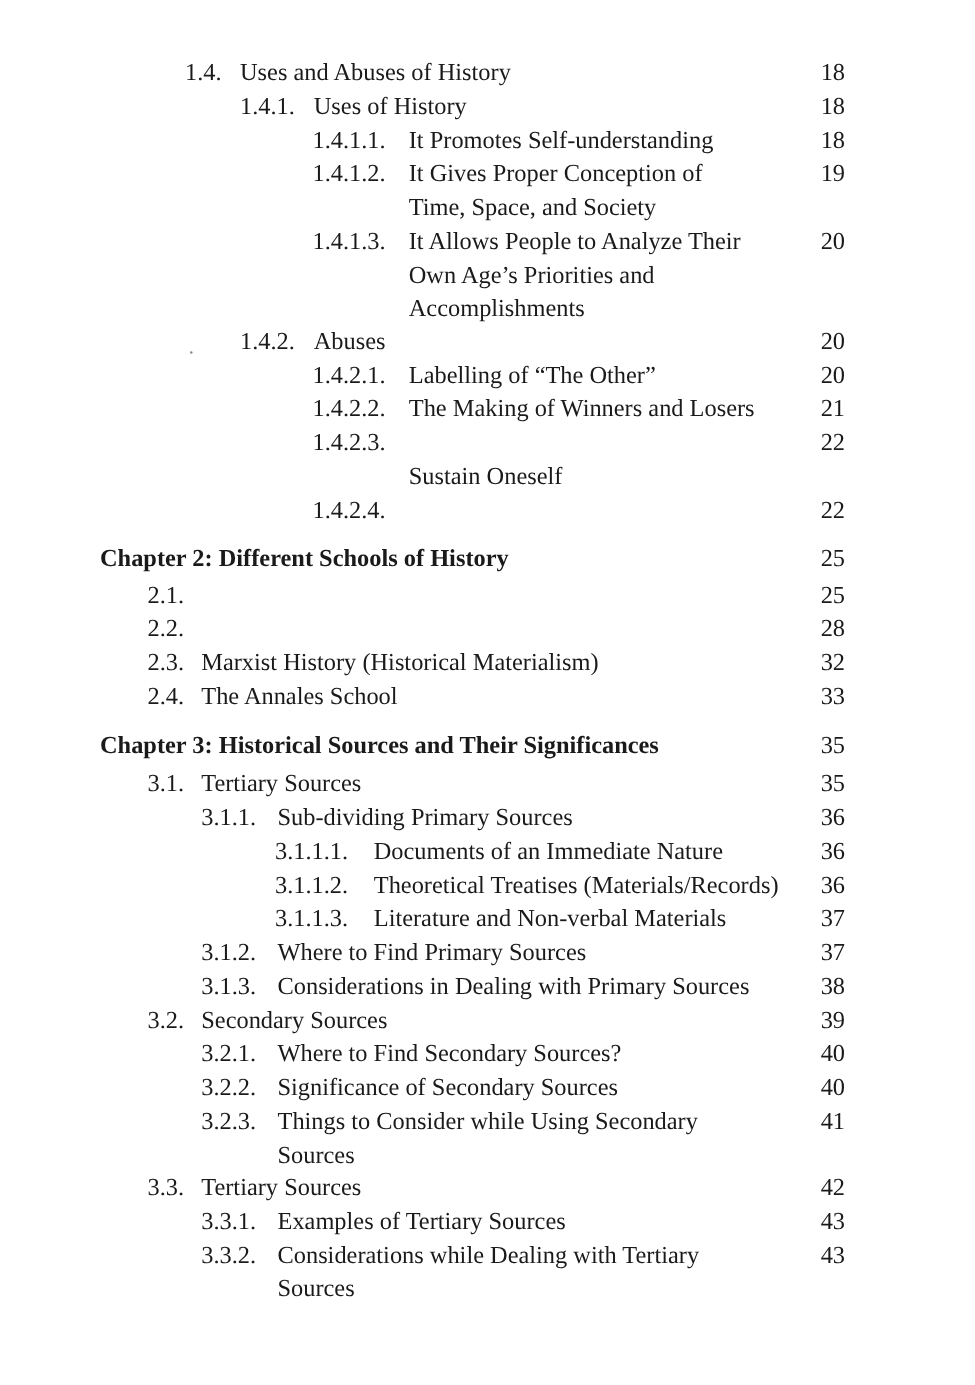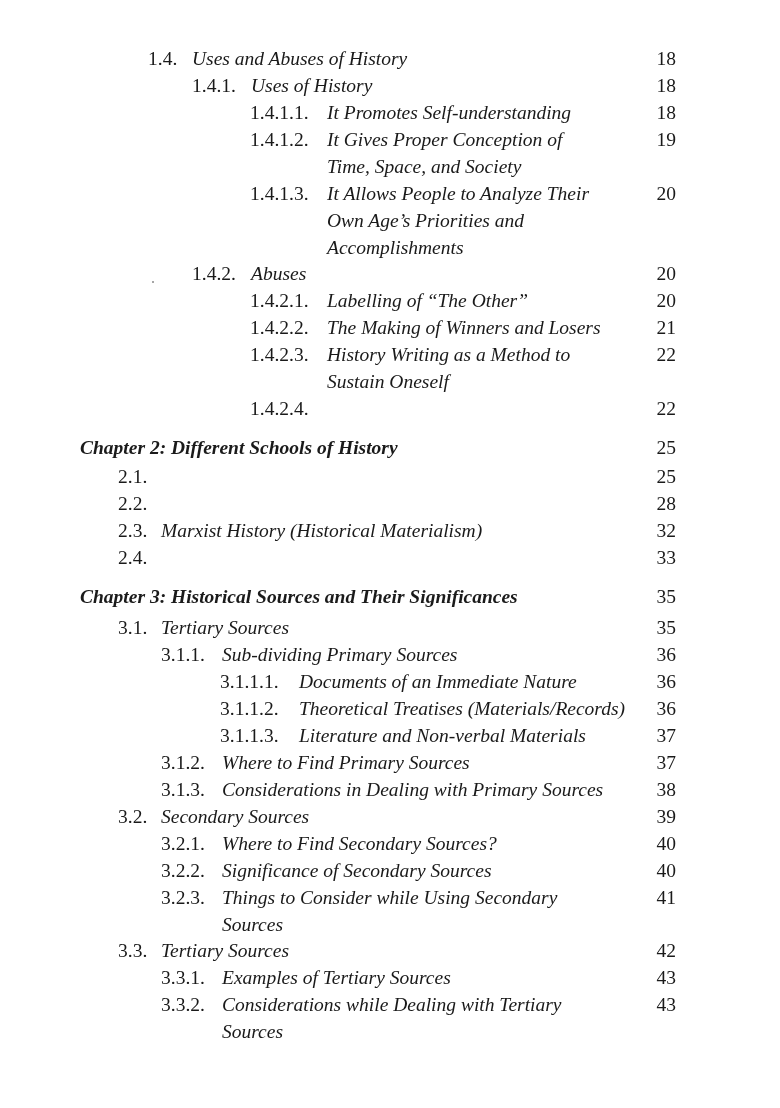--- a/index.html
+++ b/index.html
@@ -24,21 +24,20 @@
       line-height: 27px;
       white-space: nowrap;
     }
     .num {
       position: absolute;
       top: 0;
     }
     .title {
       position: absolute;
       top: 0;
-      font-style: italic;
     }
     .page {
       position: absolute;
       top: 0;
       right: 104px;
       text-align: right;
     }
     .chapter {
       font-weight: bold;
     }
@@ -104,21 +103,20 @@
     <span class="title" style="left:327px">Labelling of “The Other”</span>
     <span class="page">20</span>
   </div>
   <div class="toc-line" style="top:314px">
     <span class="num" style="left:250px">1.4.2.2.</span>
     <span class="title" style="left:327px">The Making of Winners and Losers</span>
     <span class="page">21</span>
   </div>
   <div class="toc-line" style="top:341px">
     <span class="num" style="left:250px">1.4.2.3.</span>
-    <span class="title" style="left:327px">History Writing as a Method to</span>
     <span class="page">22</span>
   </div>
   <div class="toc-line" style="top:368px">
     <span class="title" style="left:327px">Sustain Oneself</span>
   </div>
   <div class="toc-line" style="top:395px">
     <span class="num" style="left:250px">1.4.2.4.</span>
     <span class="page">22</span>
   </div>
 
@@ -134,20 +132,21 @@
     <span class="num" style="left:118px">2.2.</span>
     <span class="page">28</span>
   </div>
   <div class="toc-line" style="top:517px">
     <span class="num" style="left:118px">2.3.</span>
     <span class="title" style="left:161px">Marxist History (Historical Materialism)</span>
     <span class="page">32</span>
   </div>
   <div class="toc-line" style="top:544px">
     <span class="num" style="left:118px">2.4.</span>
+    <span class="title" style="left:161px">The Annales School</span>
     <span class="page">33</span>
   </div>
 
   <div class="toc-line chapter" style="top:583px">
     <span class="title" style="left:80px">Chapter 3: Historical Sources and Their Significances</span>
     <span class="page" style="font-weight:normal">35</span>
   </div>
   <div class="toc-line" style="top:614px">
     <span class="num" style="left:118px">3.1.</span>
     <span class="title" style="left:161px">Tertiary Sources</span>

